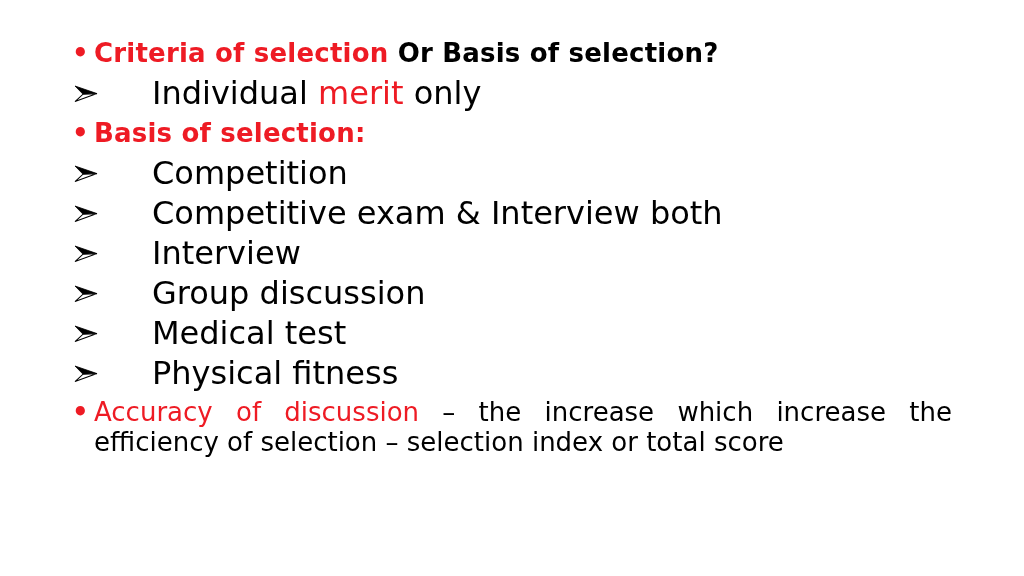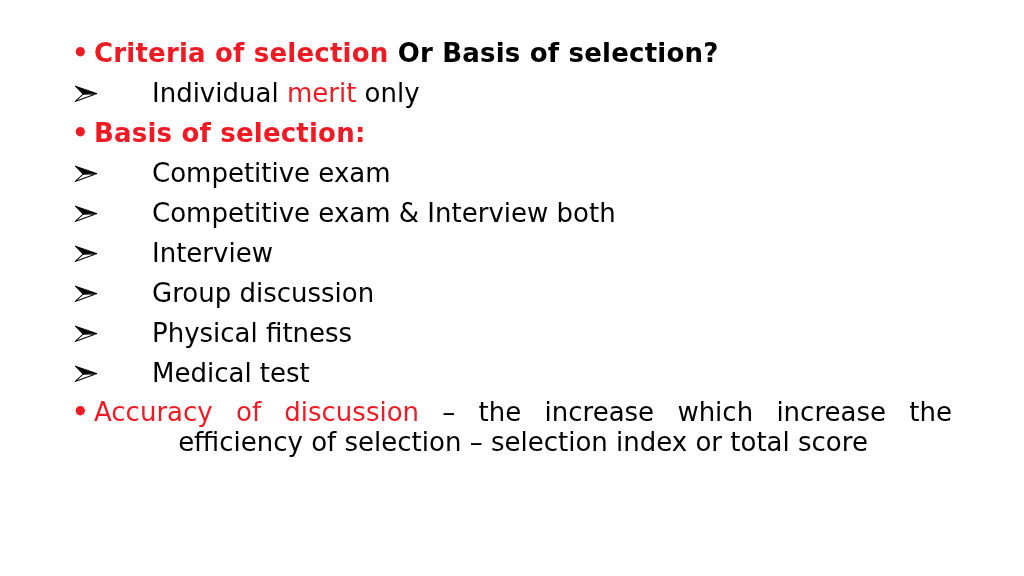--- a/index.html
+++ b/index.html
@@ -73,21 +73,21 @@
     line-height: 40px;
   }
   .arrow-bullet svg {
     position: absolute;
     left: 0;
     top: 12px;
   }
   .sub-text {
     display: inline-block;
     margin-left: 80px;
-    font-size: 26px;
+    font-size: 32px;
     color: #000000;
   }
 
   
   #accuracy-para {
     position: relative;
     margin-top: 4px;
     font-size: 26px;
     line-height: 30px;
     color: #000000;
@@ -115,21 +115,20 @@
   }
   .plain-word {
     font-weight: normal;
     color: #000000;
   }
   #accuracy-line2 {
     margin-left: 22px;
     white-space: nowrap;
     font-weight: normal;
     color: #000000;
-    text-align: center;
   }
 </style>
 </head>
 <body>
 
 <div id="slide">
   <div id="content">
 
     <div class="line head-line">
       <span class="dot-bullet">•</span><span class="red">Criteria of selection</span> <span class="black">Or Basis of selection?</span>
@@ -142,30 +141,30 @@
           <path d="M1 16.6 L23 8.6 L9 9.2 Z" fill="#ffffff" stroke="#000000" stroke-width="1.1"></path>
         </svg>
       </span>
       <span class="sub-text"><span>Individual</span> <span class="red">merit</span> <span>only</span></span>
     </div>
 
     <div class="line head-line">
       <span class="dot-bullet">•</span><span class="red">Basis of selection:</span>
     </div>
 
-
-    <div class="line sub-line">
-      <span class="arrow-bullet">
-        <svg width="26" height="18" viewBox="0 0 26 18" xmlns="http://www.w3.org/2000/svg">
-          <path d="M1 1 L23 8.6 L9 9.2 Z" fill="#000000" stroke="#000000" stroke-width="0.8"></path>
-          <path d="M1 16.6 L23 8.6 L9 9.2 Z" fill="#ffffff" stroke="#000000" stroke-width="1.1"></path>
-        </svg>
-      </span>
-      <span class="sub-text">Competitive exam</span>
-    </div>
+    <div class="line sub-line">
+      <span class="arrow-bullet">
+        <svg width="26" height="18" viewBox="0 0 26 18" xmlns="http://www.w3.org/2000/svg">
+          <path d="M1 1 L23 8.6 L9 9.2 Z" fill="#000000" stroke="#000000" stroke-width="0.8"></path>
+          <path d="M1 16.6 L23 8.6 L9 9.2 Z" fill="#ffffff" stroke="#000000" stroke-width="1.1"></path>
+        </svg>
+      </span>
+      <span class="sub-text">Competition</span>
+    </div>
+
 
     <div class="line sub-line">
       <span class="arrow-bullet">
         <svg width="26" height="18" viewBox="0 0 26 18" xmlns="http://www.w3.org/2000/svg">
           <path d="M1 1 L23 8.6 L9 9.2 Z" fill="#000000" stroke="#000000" stroke-width="0.8"></path>
           <path d="M1 16.6 L23 8.6 L9 9.2 Z" fill="#ffffff" stroke="#000000" stroke-width="1.1"></path>
         </svg>
       </span>
       <span class="sub-text">Competitive exam &amp; Interview both</span>
     </div>
@@ -190,31 +189,31 @@
       <span class="sub-text">Group discussion</span>
     </div>
 
     <div class="line sub-line">
       <span class="arrow-bullet">
         <svg width="26" height="18" viewBox="0 0 26 18" xmlns="http://www.w3.org/2000/svg">
           <path d="M1 1 L23 8.6 L9 9.2 Z" fill="#000000" stroke="#000000" stroke-width="0.8"></path>
           <path d="M1 16.6 L23 8.6 L9 9.2 Z" fill="#ffffff" stroke="#000000" stroke-width="1.1"></path>
         </svg>
       </span>
+      <span class="sub-text">Medical test</span>
+    </div>
+
+    <div class="line sub-line">
+      <span class="arrow-bullet">
+        <svg width="26" height="18" viewBox="0 0 26 18" xmlns="http://www.w3.org/2000/svg">
+          <path d="M1 1 L23 8.6 L9 9.2 Z" fill="#000000" stroke="#000000" stroke-width="0.8"></path>
+          <path d="M1 16.6 L23 8.6 L9 9.2 Z" fill="#ffffff" stroke="#000000" stroke-width="1.1"></path>
+        </svg>
+      </span>
       <span class="sub-text">Physical fitness</span>
-    </div>
-
-    <div class="line sub-line">
-      <span class="arrow-bullet">
-        <svg width="26" height="18" viewBox="0 0 26 18" xmlns="http://www.w3.org/2000/svg">
-          <path d="M1 1 L23 8.6 L9 9.2 Z" fill="#000000" stroke="#000000" stroke-width="0.8"></path>
-          <path d="M1 16.6 L23 8.6 L9 9.2 Z" fill="#ffffff" stroke="#000000" stroke-width="1.1"></path>
-        </svg>
-      </span>
-      <span class="sub-text">Medical test</span>
     </div>
 
     <div id="accuracy-para">
       <div id="accuracy-line1">
         <span class="dot-bullet">•</span>
         <span class="justify-run">
           <span class="acc-word">Accuracy</span>
           <span class="acc-word">of</span>
           <span class="acc-word">discussion</span>
           <span class="plain-word">–</span>

